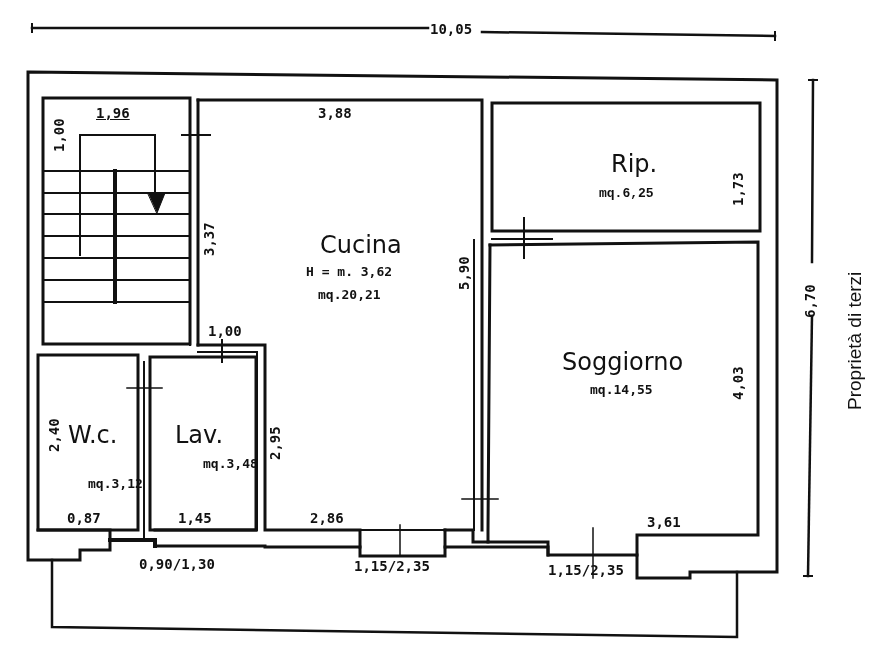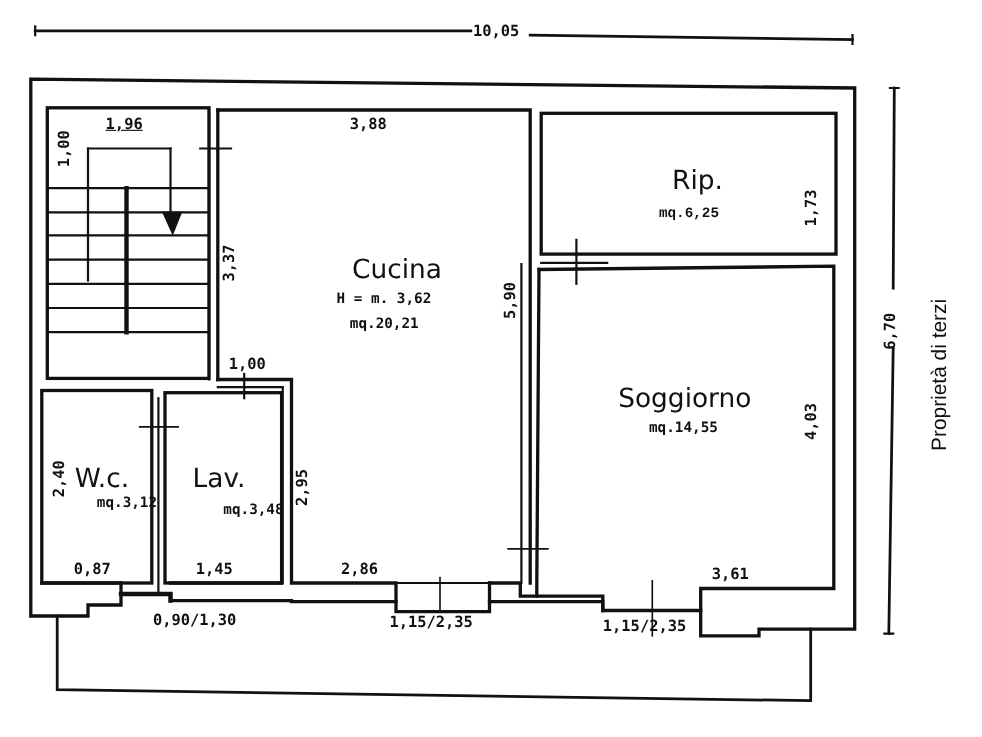--- a/index.html
+++ b/index.html
@@ -112,16 +112,16 @@
 <div class="lbl area" style="left:306px; top:265px;">H = m. 3,62</div>
 <div class="lbl area" style="left:318px; top:288px;">mq.20,21</div>
 
 <div class="lbl room" style="left:611px; top:152px;">Rip.</div>
 <div class="lbl area" style="left:599px; top:187px;font-family:Liberation Mono, monospace;">mq.6,25</div>
 
 <div class="lbl room" style="left:562px; top:350px;">Soggiorno</div>
 <div class="lbl area" style="left:590px; top:383px;">mq.14,55</div>
 
 <div class="lbl room" style="left:68px; top:423px;">W.c.</div>
-<div class="lbl area" style="left:60px; top:451px;padding-left:28px;">mq.3,12</div>
+<div class="lbl area" style="left:60px; top:477px;padding-left:28px;">mq.3,12</div>
 
 <div class="lbl room" style="left:175px; top:423px;">Lav.</div>
 <div class="lbl area" style="left:163px; top:457px;padding-left:40px;">mq.3,48</div>
 
 </body></html>

